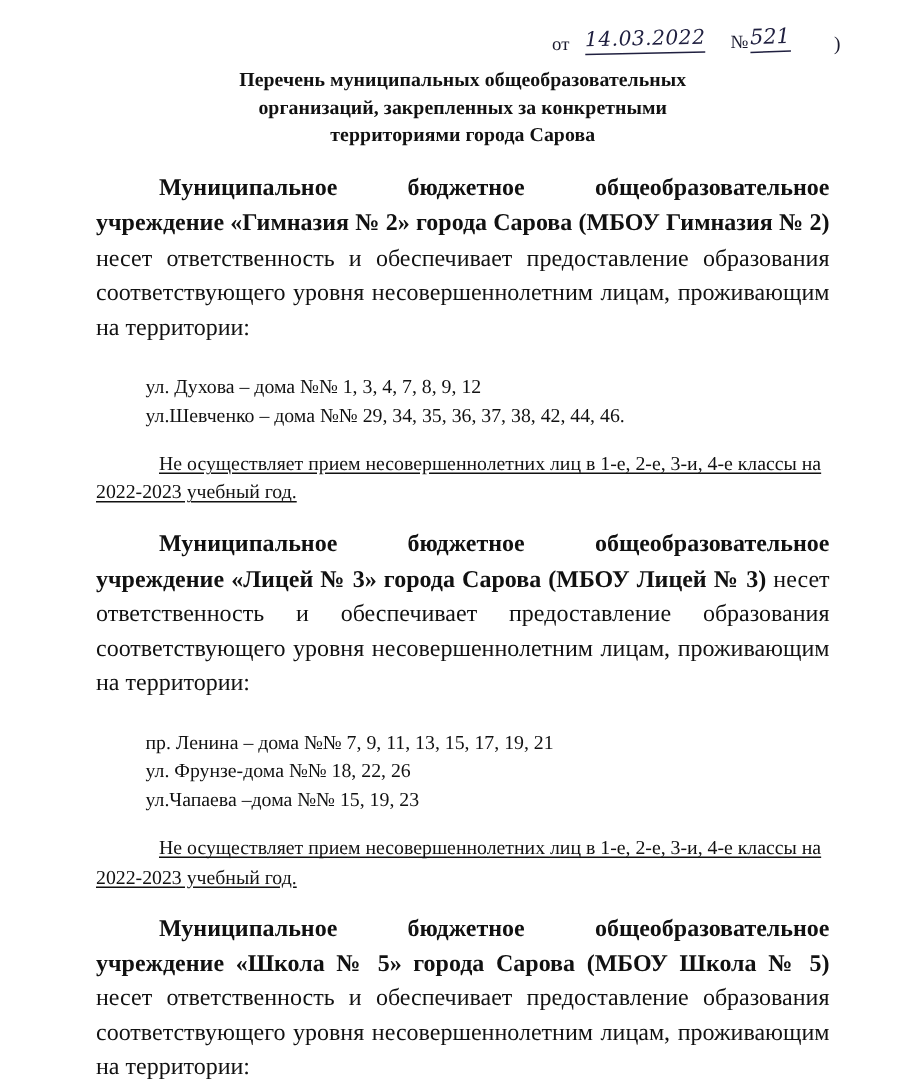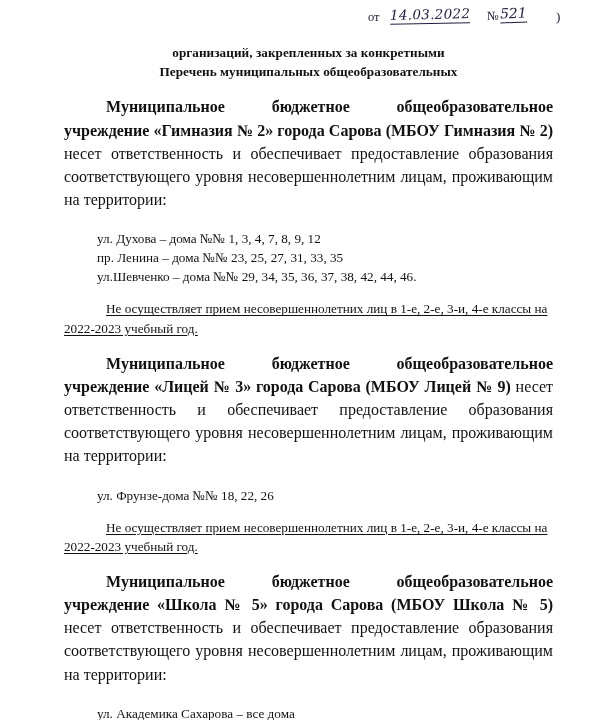--- a/index.html
+++ b/index.html
@@ -19,21 +19,21 @@
     position: relative;
     width: 609px;
     height: 720px;
     box-sizing: border-box;
     padding: 0 56px 0 64px;
   }
 
   
   .stamp-line {
     position: absolute;
-    top: 4px;
+    top: 16px;
     left: 0;
     width: 609px;
     height: 26px;
     font-size: 12.5px;
     color: #1a1a2e;
     text-align: center;
   }
   .stamp-line .lbl {
     position: absolute;
     top: 6px;
@@ -135,38 +135,40 @@
 
   <div class="stamp-line">
     <span class="lbl">от</span>
     <span class="hand-date">14.03.2022</span>
     <span class="num-sym">№</span>
     <span class="hand-num">521</span>
     <span class="paren">)</span>
   </div>
 
   <div class="title">
+    <span class="tl">Перечень муниципальных общеобразовательных</span>
     <span class="tl">организаций, закрепленных за конкретными</span>
-    <span class="tl">Перечень муниципальных общеобразовательных</span>
+    <span class="tl">территориями города Сарова</span>
   </div>
 
   <div class="section">
     <p class="para"><b>Муниципальное бюджетное общеобразовательное учреждение </b><b>«Гимназия № 2»</b><b> города Сарова (МБОУ Гимназия № 2)</b><span> несет ответственность и обеспечивает предоставление образования соответствующего уровня несовершеннолетним лицам, проживающим на территории:</span></p>
     <div class="addr-block">
       <div>ул. Духова – дома №№ 1, 3, 4, 7, 8, 9, 12</div>
-      <div>пр. Ленина – дома №№ 23, 25, 27, 31, 33, 35</div>
       <div>ул.Шевченко – дома №№ 29, 34, 35, 36, 37, 38, 42, 44, 46.</div>
     </div>
     <p class="note"><span class="u">Не осуществляет прием несовершеннолетних лиц в 1-е, 2-е, 3-и, 4-е классы на</span><span class="l2 u">2022-2023 учебный год.</span></p>
   </div>
 
   <div class="section">
-    <p class="para"><b>Муниципальное бюджетное общеобразовательное учреждение </b><b>«Лицей № 3»</b><b> города Сарова (МБОУ Лицей № 9)</b><span> несет ответственность и обеспечивает предоставление образования соответствующего уровня несовершеннолетним лицам, проживающим на территории:</span></p>
+    <p class="para"><b>Муниципальное бюджетное общеобразовательное учреждение </b><b>«Лицей № 3»</b><b> города Сарова (МБОУ Лицей № 3)</b><span> несет ответственность и обеспечивает предоставление образования соответствующего уровня несовершеннолетним лицам, проживающим на территории:</span></p>
     <div class="addr-block">
+      <div>пр. Ленина – дома №№ 7, 9, 11, 13, 15, 17, 19, 21</div>
       <div>ул. Фрунзе-дома №№ 18, 22, 26</div>
+      <div>ул.Чапаева –дома №№ 15, 19, 23</div>
     </div>
     <p class="note"><span class="u">Не осуществляет прием несовершеннолетних лиц в 1-е, 2-е, 3-и, 4-е классы на</span><span class="l2 u">2022-2023 учебный год.</span></p>
   </div>
 
   <div class="section">
     <p class="para"><b>Муниципальное бюджетное общеобразовательное учреждение </b><b>«Школа № 5»</b><b> города Сарова (МБОУ Школа № 5)</b><span> несет ответственность и обеспечивает предоставление образования соответствующего уровня несовершеннолетним лицам, проживающим на территории:</span></p>
     <div class="addr-block">
       <div>ул. Академика Сахарова – все дома</div>
 
     </div>

